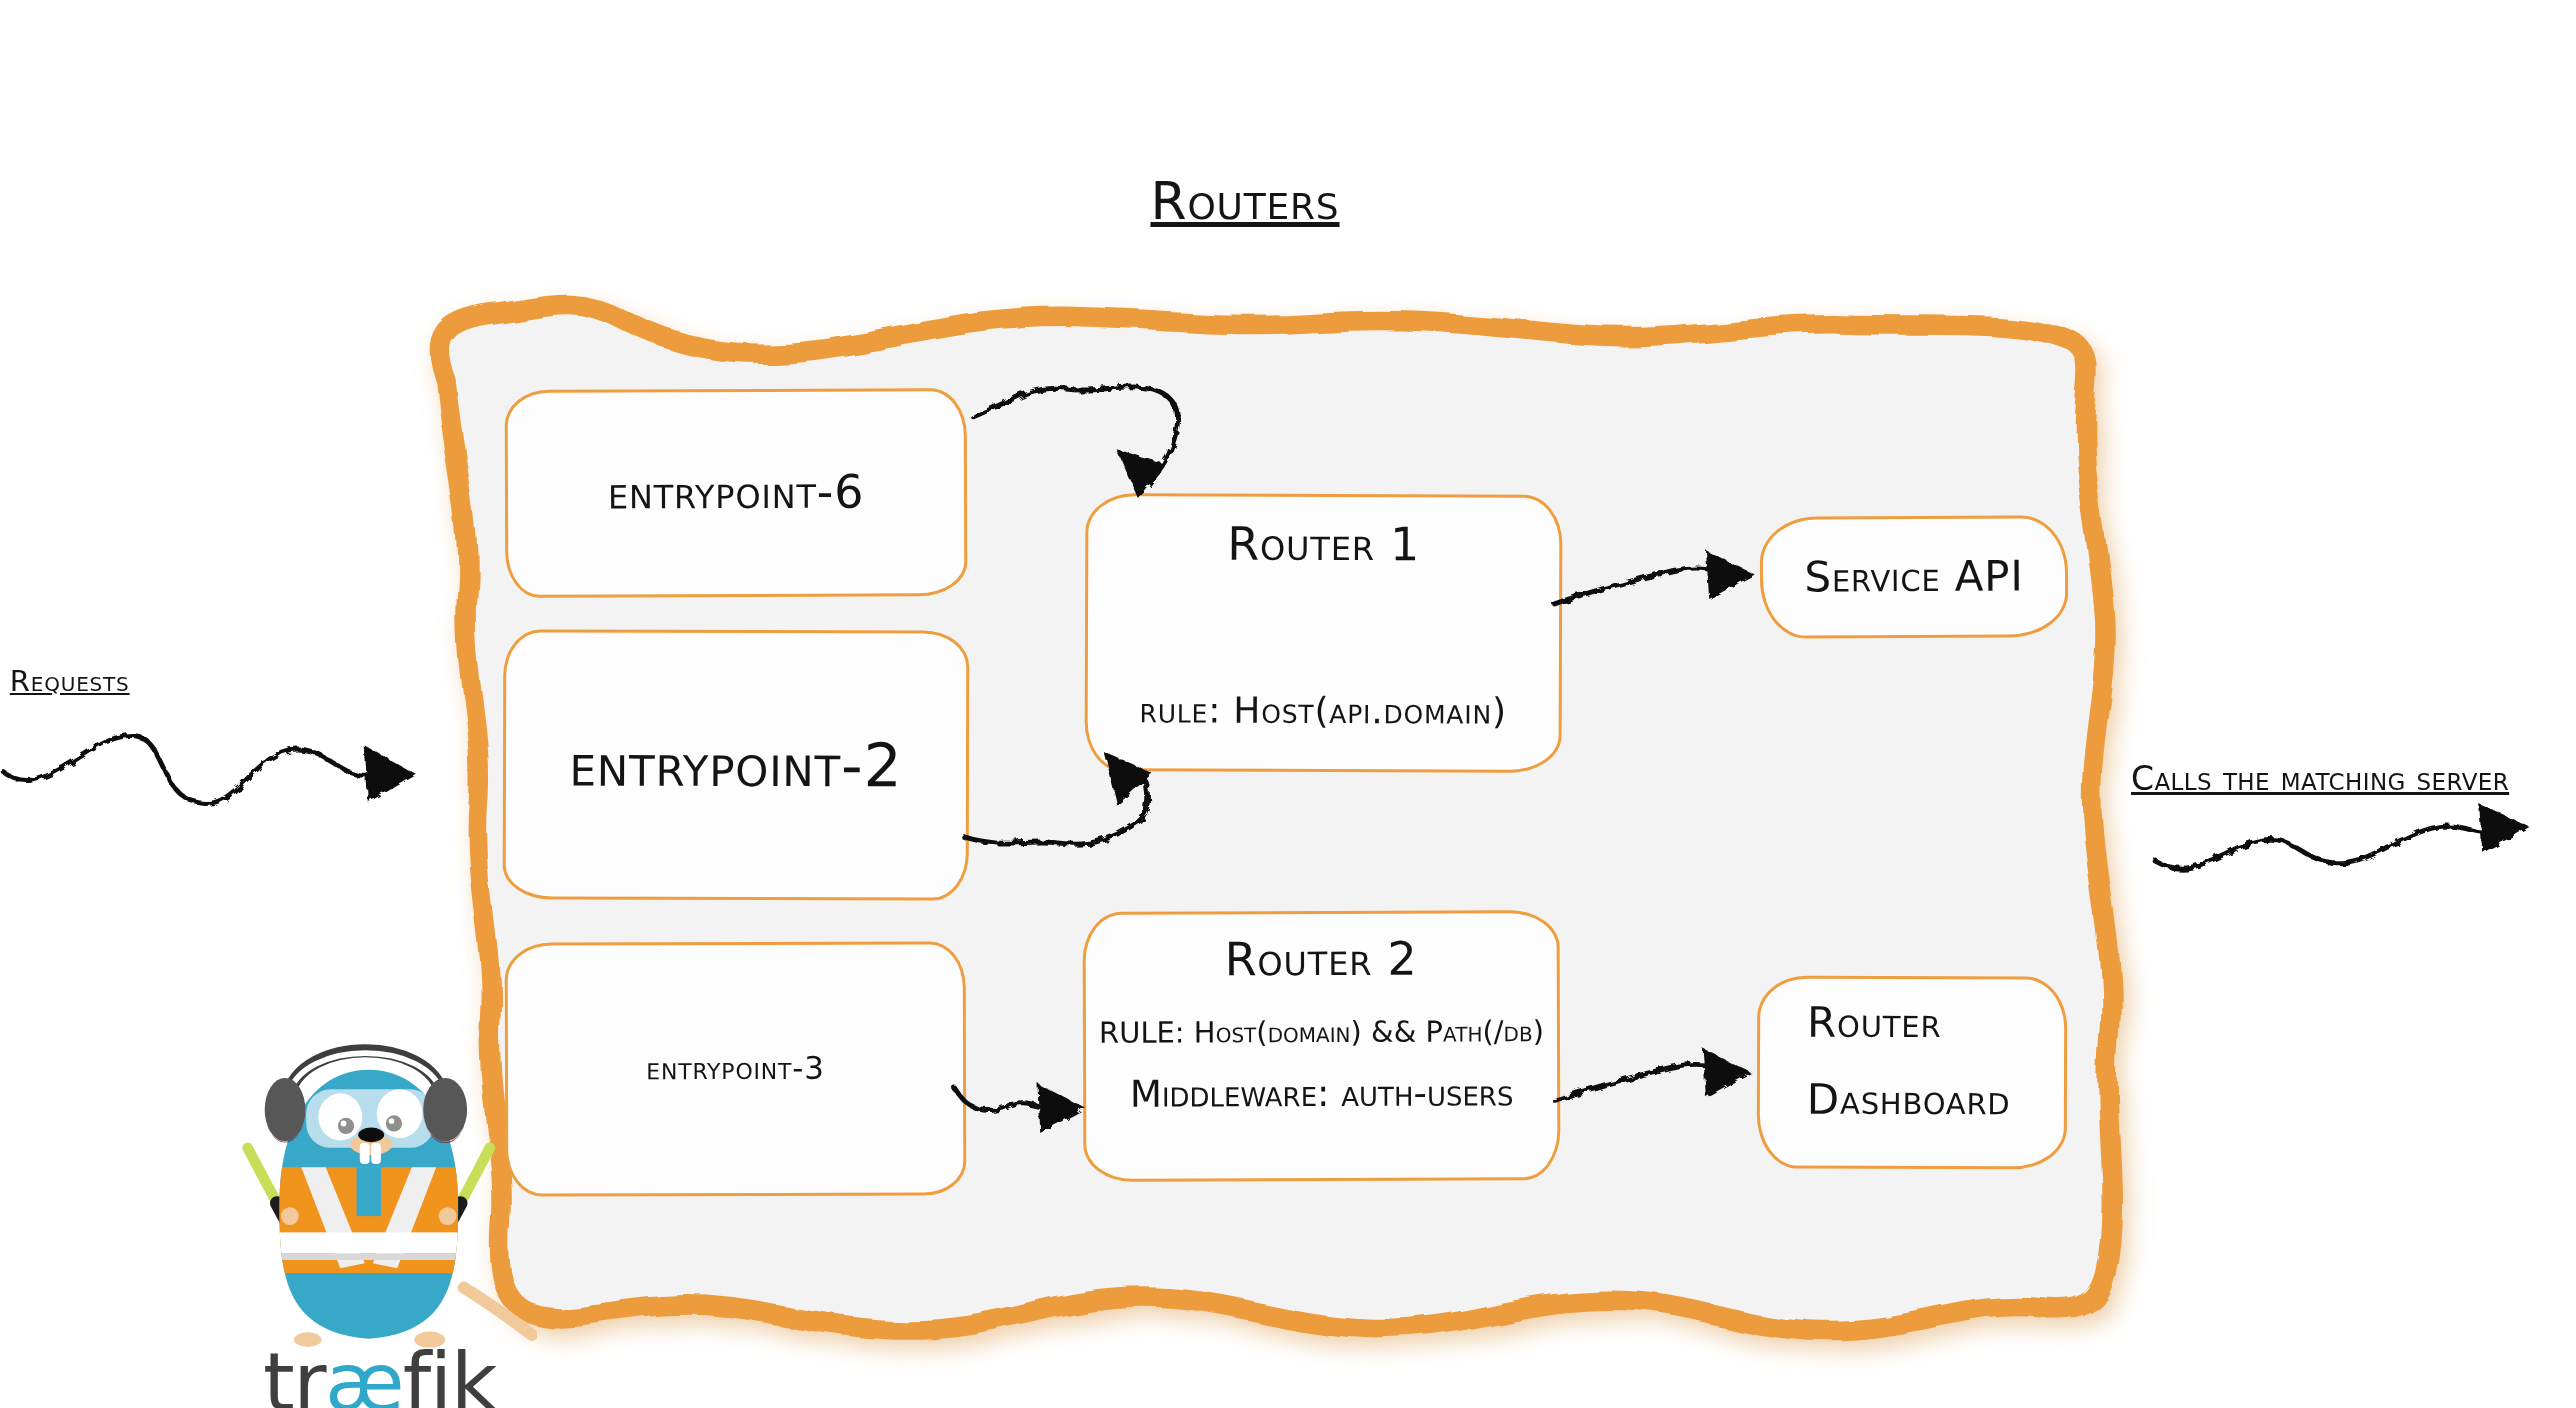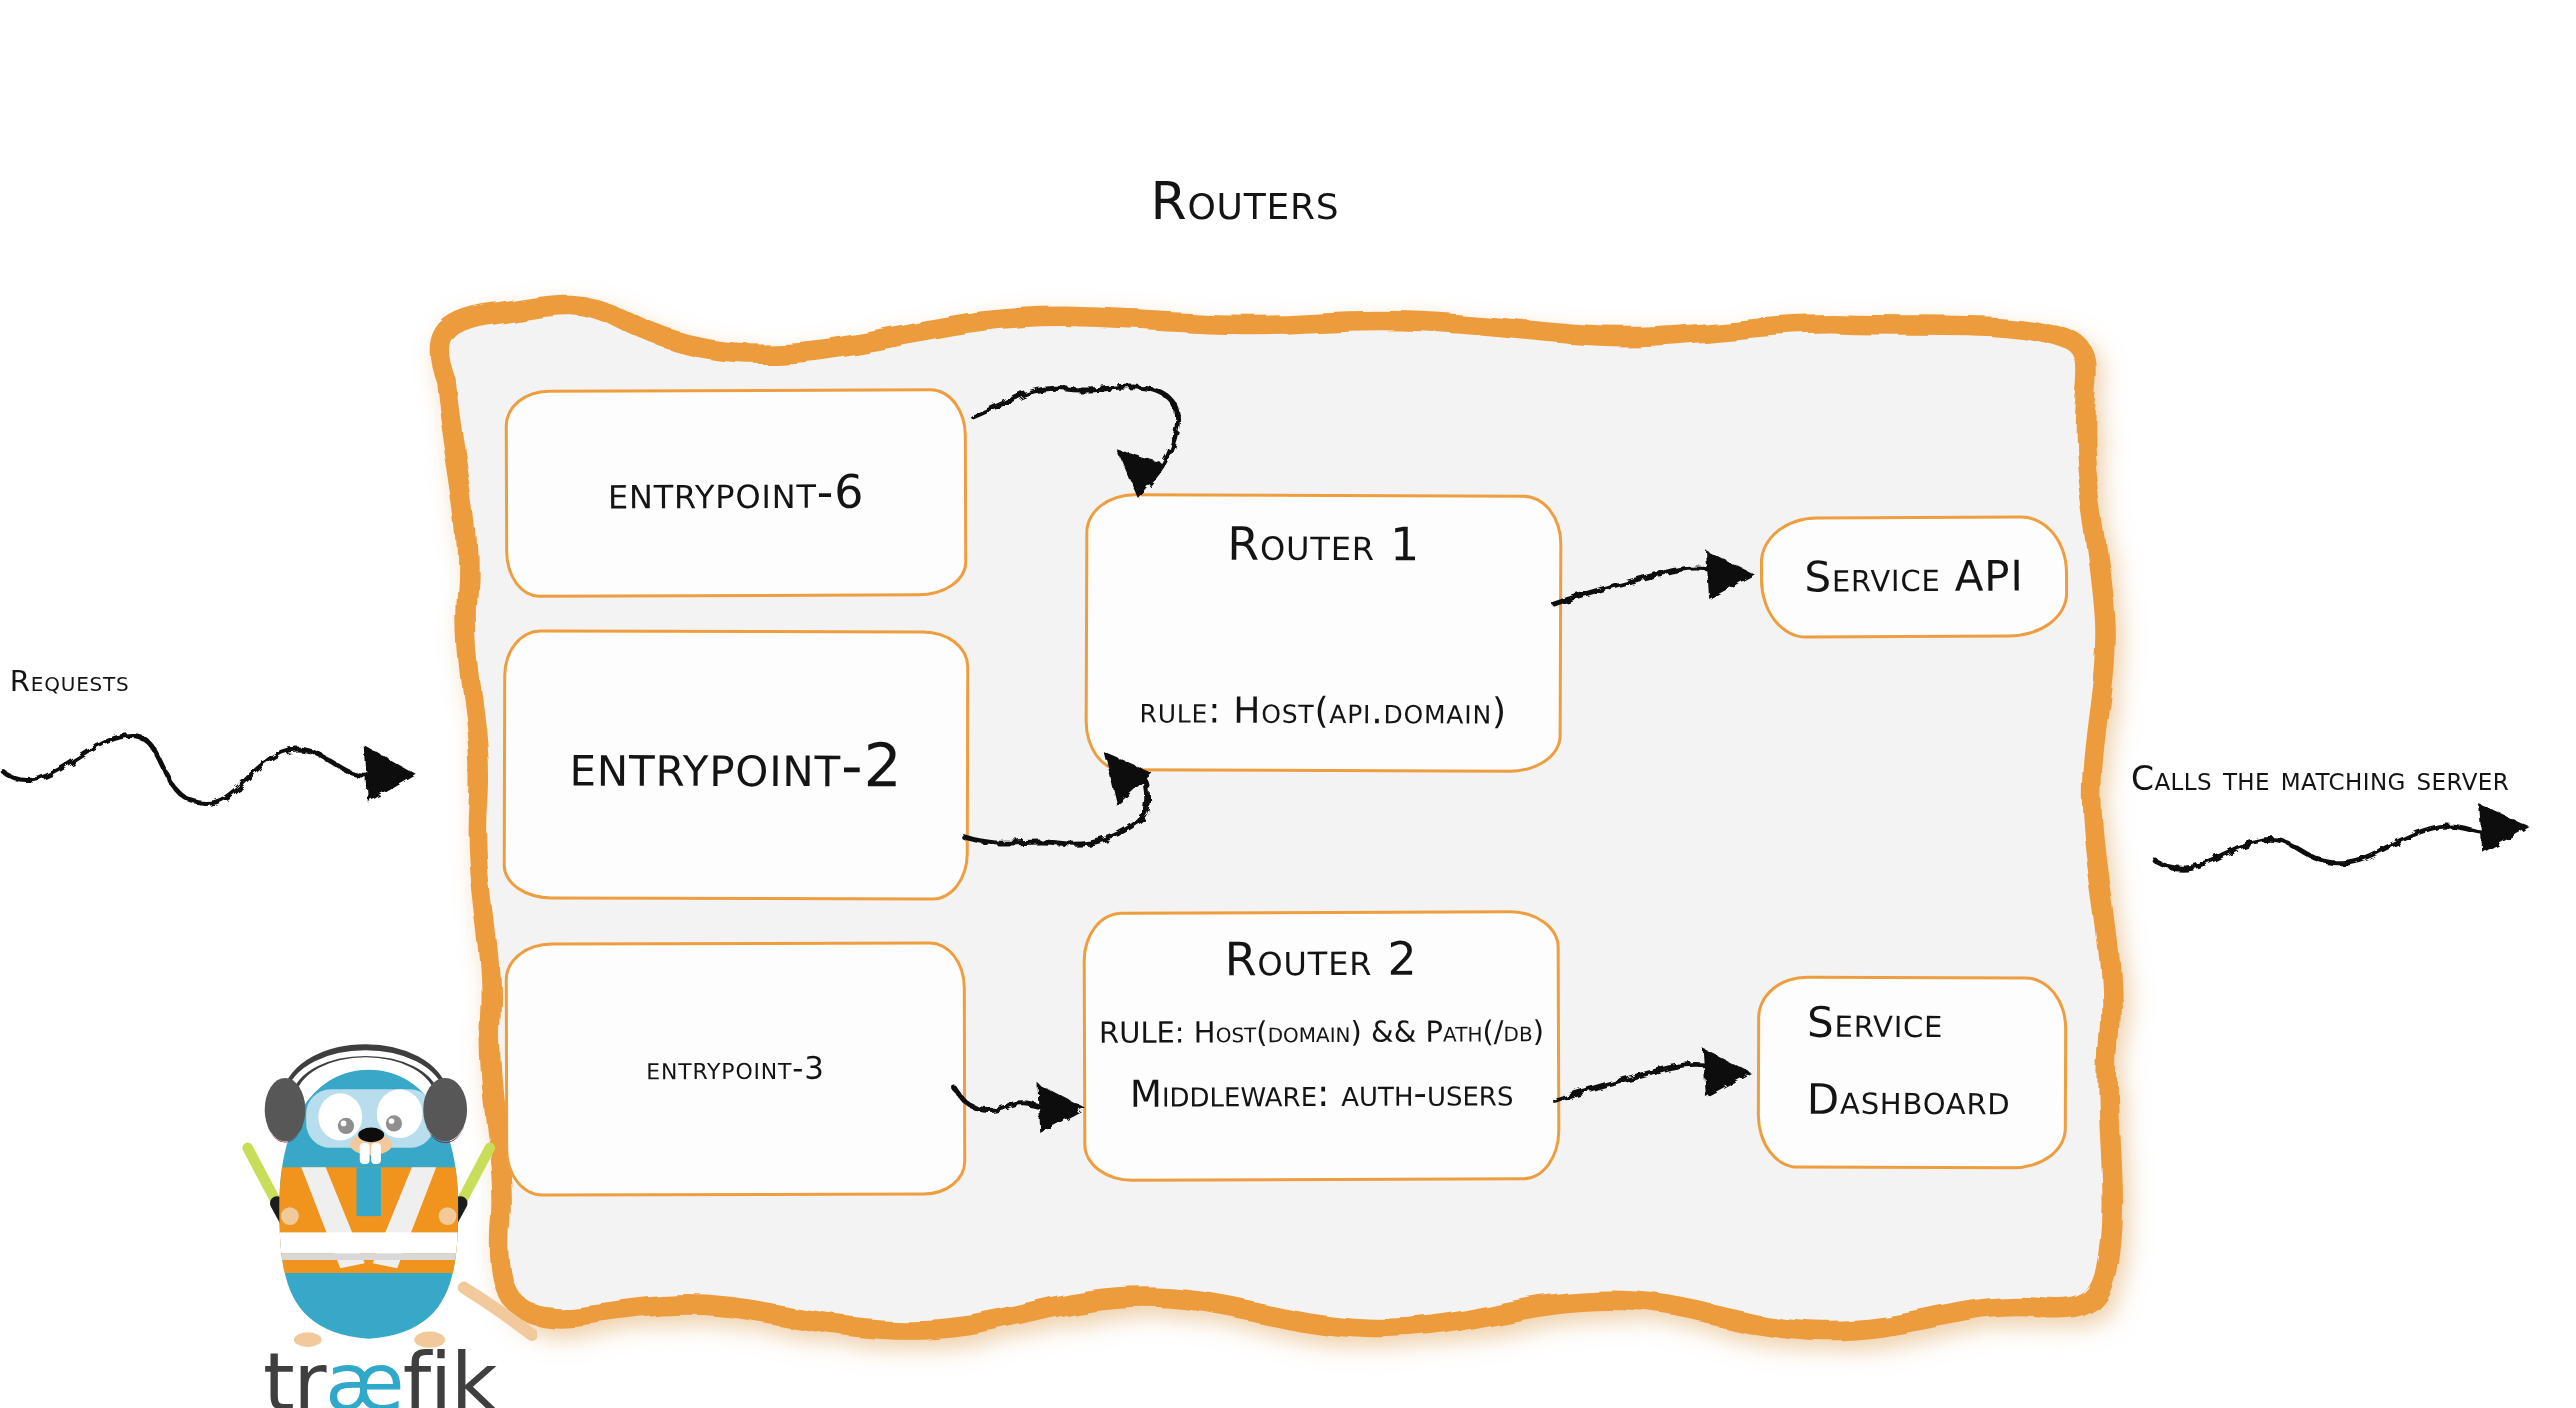--- a/index.html
+++ b/index.html
@@ -15,21 +15,21 @@
   .box.flexc{display:flex;align-items:center;justify-content:center;}
   .box .line{position:absolute;left:0;right:0;text-align:center;}
   #ep1{left:505px;top:389px;width:462px;height:208px;border-radius:44px 36px 49px 34px/36px 47px 34px 46px;transform:rotate(-.2deg);}
   #ep2{left:503px;top:630px;width:466px;height:270px;border-radius:37px 46px 36px 49px/46px 36px 47px 34px;transform:rotate(.15deg);}
   #ep3{left:505px;top:942px;width:461px;height:254px;border-radius:47px 36px 42px 37px/37px 46px 34px 47px;transform:rotate(-.15deg);}
   #router1{left:1085px;top:494px;width:477px;height:278px;border-radius:49px 39px 52px 37px/39px 49px 37px 50px;transform:rotate(.2deg);}
   #router2{left:1083px;top:911px;width:477px;height:270px;border-radius:39px 50px 37px 49px/49px 37px 50px 37px;transform:rotate(-.2deg);}
   #svcapi{left:1760px;top:516px;width:308px;height:122px;border-radius:57px 47px 59px 46px/46px 57px 44px 59px;transform:rotate(-.3deg);}
   #svcdash{left:1757px;top:976px;width:310px;height:193px;border-radius:50px 42px 54px 41px/42px 52px 41px 54px;transform:rotate(.2deg);}
   
-  .float-label{position:absolute;z-index:4;}
+  .float-label{position:absolute;z-index:4;text-decoration:underline;}
   #title{left:1001px;top:173px;width:488px;text-align:center;font-size:52px;}
   #requests-label{left:9.8px;top:666px;font-size:29px;}
   #calls-label{left:2131px;top:744px;width:445px;font-size:33px;letter-spacing:0.4px;margin-top:17px;}
   
   #wordmark{position:absolute;left:241px;top:1335px;width:277px;z-index:6;text-align:center;
             font-size:81px;letter-spacing:-1.6px;color:var(--logo-gray,#3F3F3F);font-family:"DejaVu Sans",sans-serif;}
   #wordmark .ae{color:var(--logo-ae-blue,#2FA8C9);}
   .z1{z-index:1;} .z3{z-index:3;pointer-events:none;} .z5{z-index:5;pointer-events:none;}
 </style>
 </head>
@@ -75,21 +75,21 @@
     <div class="line hand" style="top:21px;font-size:46px">Router 2</div>
     <div class="line hand" style="top:103px;font-size:29px;letter-spacing:0">RULE: Host(domain) &amp;&amp; Path(/db)</div>
     <div class="line hand" style="top:160px;font-size:37px;letter-spacing:0">Middleware: auth-users</div>
   </div>
 
   <div class="box flexc" id="svcapi">
     <span class="hand" style="font-size:42px">Service API</span>
   </div>
 
   <div class="box" id="svcdash">
-    <div class="line hand" style="top:21px;left:47px;right:auto;text-align:left;font-size:42px">Service</div>
+    <div class="line hand" style="top:21px;left:47px;right:auto;text-align:left;font-size:42px">Router</div>
     <div class="line hand" style="top:98px;left:47px;right:auto;text-align:left;font-size:42px">Dashboard</div>
   </div>
 
   <svg class="layer z3" width="2576" height="1408" viewBox="0 0 3165 1730">
     <defs>
       <filter id="scribble" x="-15%" y="-15%" width="130%" height="130%">
         <feTurbulence type="fractalNoise" baseFrequency="0.09" numOctaves="2" seed="11" result="n"></feTurbulence>
         <feDisplacementMap in="SourceGraphic" in2="n" scale="9"></feDisplacementMap>
       </filter>
     </defs>

